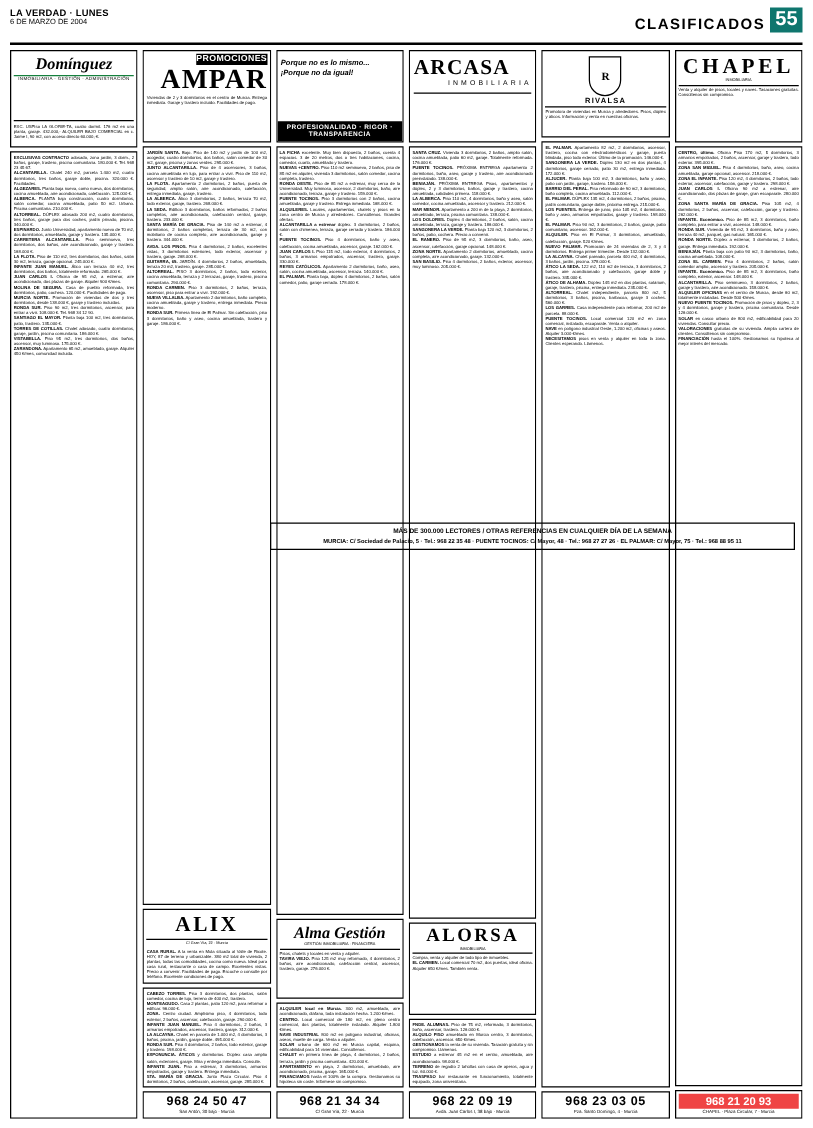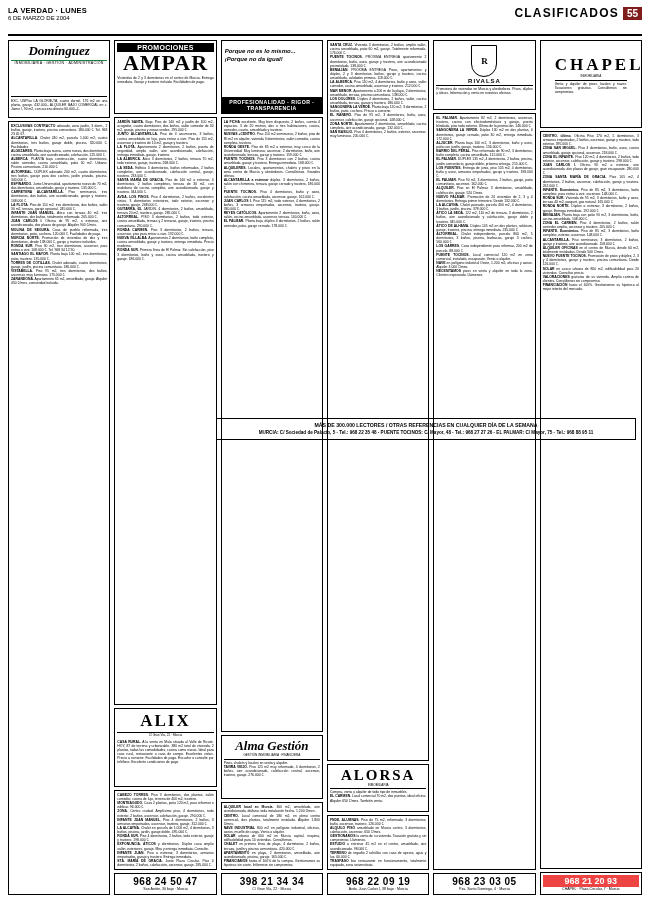--- a/index.html
+++ b/index.html
@@ -26,21 +26,21 @@
   }
   .mh-left { font-size:7px; line-height:1.25; }
   .mh-left .paper { font-weight:bold; font-size:7.5px; letter-spacing:.2px;}
   .mh-left .date { font-size:6px; }
   .mh-center { text-align:center; flex:1; }
   .mh-center .phone { font-weight:bold; font-size:11.5px; letter-spacing:.4px; }
   .mh-center .sub { font-size:7.5px; margin-top:0px;}
   .mh-right { display:flex; align-items:flex-end; gap:4px; }
   .mh-right .word { font-weight:bold; font-size:12px; letter-spacing:1.2px; }
   .mh-right .pg {
-    background:#7f1d1d; color:#fff; font-weight:bold; font-size:10px;
+    background:#0f766e; color:#fff; font-weight:bold; font-size:16px;
     padding:1px 4px;
   }
   
   .cols {
     display:grid;
     grid-template-columns: repeat(6, 1fr);
     gap:4px;
     margin-top:4px;
     height:855px;
   }
@@ -56,21 +56,21 @@
   }
   .center { text-align:center; }
   
   .ad-dominguez { height:78px; padding:2px; }
   .ad-dominguez .brand {
     font-family:"Liberation Serif", serif; font-style:italic; font-weight:bold;
     font-size:13px; text-align:center; border-bottom:1px solid #15803d; padding-bottom:1px;
   }
   .ad-dominguez .sub { font-size:3.6px; text-align:center; letter-spacing:.3px; }
   
-  .ad-ampar { height:74px; padding:2px; display:flex; flex-direction:column; }
+  .ad-ampar { height:74px; padding:2px; display:flex; flex-direction:column;align-items:flex-end; }
   .ad-ampar .promo {
     background:#000; color:#fff; text-align:center; font-weight:bold;
     font-size:7px; letter-spacing:.3px; padding:1px 0;
   }
   .ad-ampar .name {
     font-family:"Liberation Serif", serif; font-weight:bold; font-size:22px;
     text-align:center; letter-spacing:1px; line-height:1;
   }
   
   .ad-arcasa { height:74px; padding:0; display:flex; flex-direction:column; }
@@ -87,30 +87,30 @@
     text-align:center; letter-spacing:.4px; padding:2px 0; margin-top:auto;
   }
   
   .ad-rivalsa { height:70px; padding:2px; text-align:center; }
   .shield {
     width:26px; height:32px; margin:2px auto 1px auto; border:1px solid #000;
     border-radius:0 0 13px 13px; display:flex; align-items:center; justify-content:center;
     font-size:9px; font-weight:bold; font-family:"Liberation Serif", serif;
   }
   
-  .ad-chapel { height:88px; padding:14px; text-align:center; }
+  .ad-chapel { height:74px; padding:2px; text-align:center; }
   .ad-chapel .nm {
     font-family:"Liberation Serif", serif; font-size:17px; font-weight:bold; letter-spacing:3px;
   }
   
-  .ad-alix { height:79px; padding:2px; }
+  .ad-alix { height:60px; padding:2px; }
   .ad-alix .nm { font-family:"Liberation Serif", serif; font-weight:bold; font-size:17px; letter-spacing:2px; text-align:center;}
   .ad-alma { height:64px; padding:2px; }
   .ad-alma .nm { font-family:"Liberation Serif", serif; font-weight:bold; font-size:13px; text-align:center; font-style:italic;}
-  .ad-alorsa { height:48px; padding:2px; text-align:center;}
+  .ad-alorsa { height:74px; padding:2px; text-align:center;}
   .ad-alorsa .nm { font-family:"Liberation Serif", serif; font-weight:bold; font-size:15px; letter-spacing:2px; }
   
   .banner {
     border:1px solid #000; padding:3px; font-size:4.6px; line-height:1.45;
     text-align:center; font-weight:bold;
   }
   .banner .l1 { font-size:5.2px; }
   
   .phoneblock { border:1px solid #000; padding:2px; text-align:center; }
   .phoneblock .big { font-weight:bold; font-size:10px; letter-spacing:.5px; }
@@ -237,26 +237,33 @@
       <div class="box">
         <div class="txt"><b>ALQUILER local en Murcia.</b> 300 m2, amueblado, aire acondicionado, diáfano, toda instalación hecha. 1.200 €/mes.</div>
         <div class="txt"><b>CENTRO.</b> Local comercial de 180 m2, en pleno centro comercial, dos plantas, totalmente instalado. Alquiler 1.800 €/mes.</div>
         <div class="txt"><b>NAVE INDUSTRIAL</b> 800 m2 en polígono industrial, oficinas, aseos, muelle de carga. Venta o alquiler.</div>
         <div class="txt"><b>SOLAR</b> urbano de 600 m2 en Murcia capital, esquina, edificabilidad para 14 viviendas. Consúltenos.</div>
         <div class="txt"><b>CHALET</b> en primera línea de playa, 4 dormitorios, 2 baños, terraza, jardín y piscina comunitaria. 420.000 €.</div>
         <div class="txt"><b>APARTAMENTO</b> en playa, 2 dormitorios, amueblado, aire acondicionado, piscina, garaje. 165.000 €.</div>
         <div class="txt"><b>FINANCIAMOS</b> hasta el 100% de la compra. Gestionamos su hipoteca sin coste. Infórmese sin compromiso.</div>
       </div>
       <div class="phoneblock">
-        <div class="big">398 21 34 34</div>
+        <div class="big">968 21 34 34</div>
         <div class="mid">C/ Gran Vía, 22 · Murcia</div>
       </div>
     </div>
 
     <div class="col">
+      <div class="ad" style="height:74px;padding:3px;">
+        <div class="arcasa-logo" style="padding:0;">
+          <div class="nm">ARCASA</div>
+          <div class="inm">INMOBILIARIA</div>
+        </div>
+        <div style="height:24px;border-top:1px solid #000;margin-top:4px;"></div>
+      </div>
       <div class="box flexfill">
         <div class="txt"><b>SANTA CRUZ.</b> Vivienda 3 dormitorios, 2 baños, amplio salón, cocina amueblada, patio 60 m2, garaje. Totalmente reformada. 176.000 €.</div>
         <div class="txt"><b>PUENTE TOCINOS.</b> PRÓXIMA ENTREGA apartamento 2 dormitorios, baño, aseo, garaje y trastero, aire acondicionado preinstalado. 138.000 €.</div>
         <div class="txt"><b>BENIAJÁN.</b> PRÓXIMA ENTREGA Pisos, apartamentos y dúplex, 2 y 3 dormitorios, baños, garaje y trastero, cocina amueblada, calidades primera. 118.000 €.</div>
         <div class="txt"><b>LA ALBERCA.</b> Piso 110 m2, 4 dormitorios, baño y aseo, salón comedor, cocina amueblada, ascensor y trastero. 212.000 €.</div>
         <div class="txt"><b>MAR MENOR.</b> Apartamento a 200 m de la playa, 2 dormitorios, amueblado, terraza, piscina comunitaria. 138.000 €.</div>
         <div class="txt"><b>LOS DOLORES.</b> Dúplex 4 dormitorios, 2 baños, salón, cocina amueblada, terraza, garaje y trastero. 186.000 €.</div>
         <div class="txt"><b>SANGONERA LA VERDE.</b> Planta baja 120 m2, 3 dormitorios, 2 baños, patio, cochera. Precio a convenir.</div>
         <div class="txt"><b>EL RANERO.</b> Piso de 95 m2, 3 dormitorios, baño, aseo, ascensor, calefacción, garaje opcional. 148.000 €.</div>
         <div class="txt"><b>ZONA NORTE.</b> Apartamento 2 dormitorios, amueblado, cocina completa, aire acondicionado, garaje. 132.000 €.</div>

